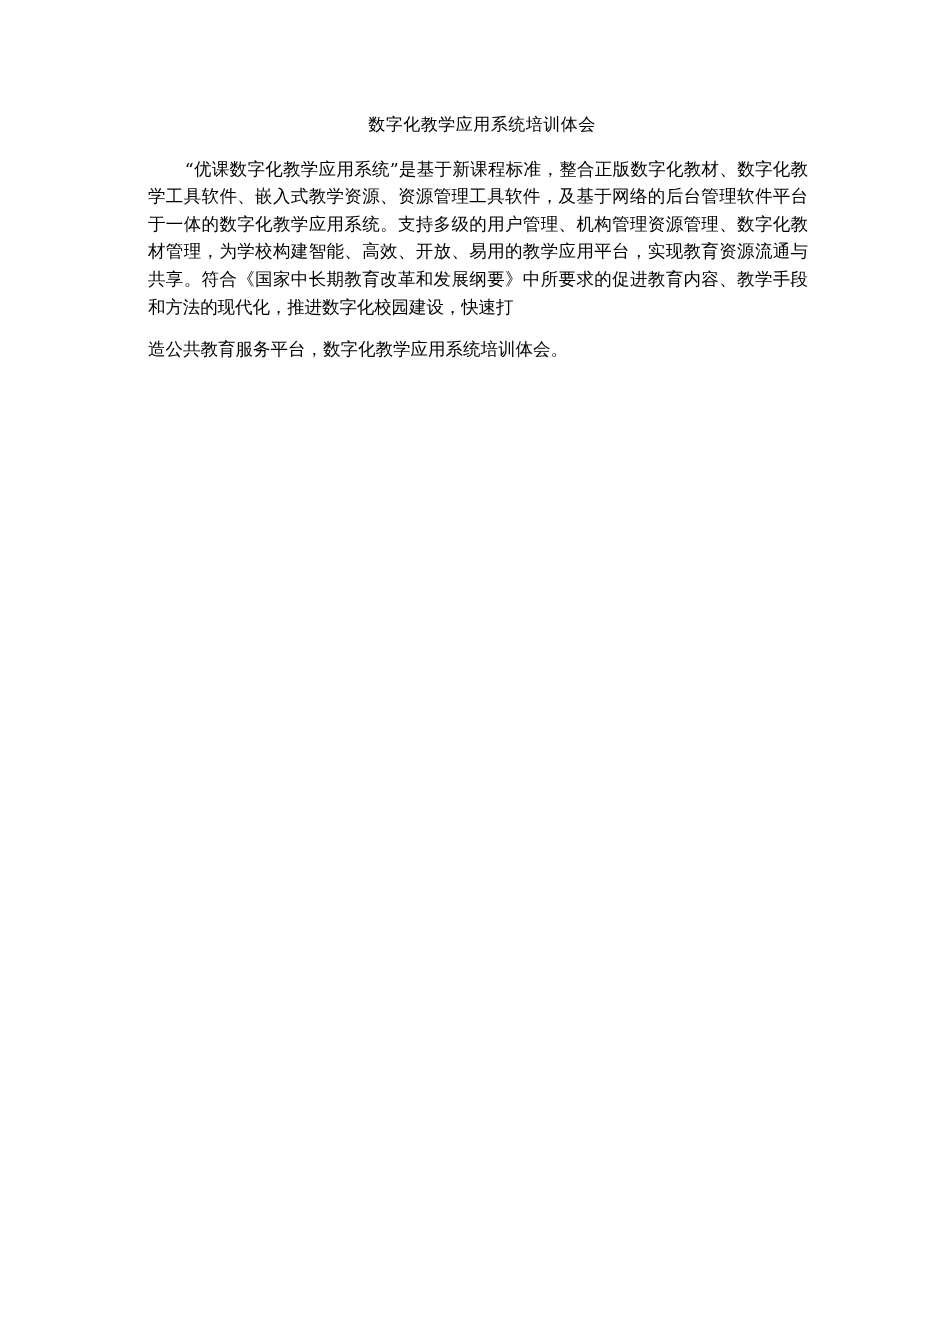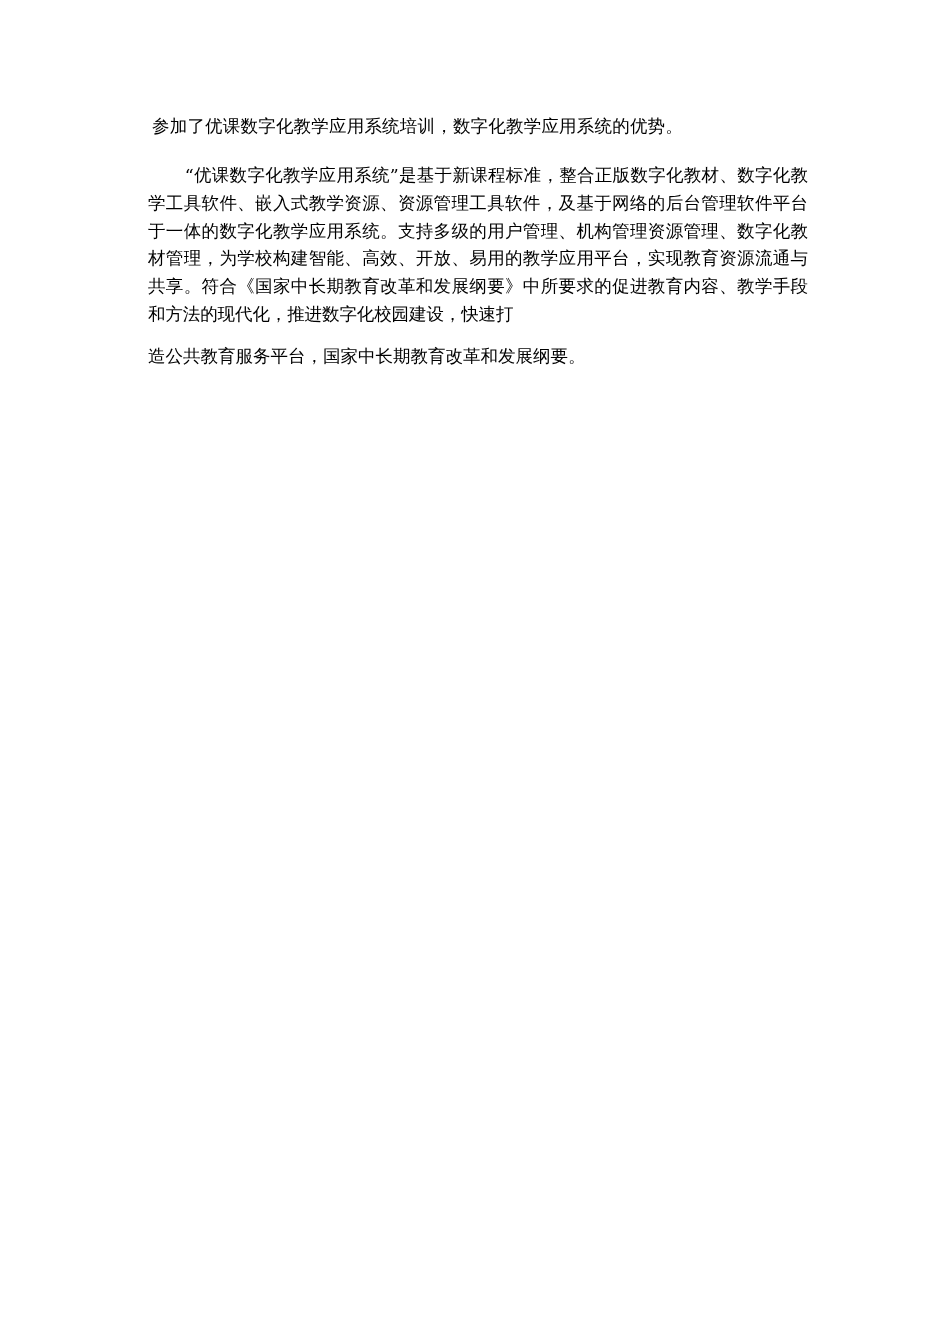--- a/index.html
+++ b/index.html
@@ -68,24 +68,24 @@
   .spacer-block {
     height: 8px;
   }
 </style>
 </head>
 <body>
 
 <div class="page">
   <div class="doc-body">
 
+    <h1 class="doc-title">数字化教学应用系统培训体会</h1>
 
-    <p class="para lead">参加了优课数字化教学应用系统培训，数字化教学应用系统的优势。</p>
 
     <p class="para indent block-tight">“优课数字化教学应用系统”是基于新课程标准，整合正版数字化教材、数字化教学工具软件、嵌入式教学资源、资源管理工具软件，及基于网络的后台管理软件平台于一体的数字化教学应用系统。支持多级的用户管理、机构管理资源管理、数字化教材管理，为学校构建智能、高效、开放、易用的教学应用平台，实现教育资源流通与共享。符合《国家中长期教育改革和发展纲要》中所要求的促进教育内容、教学手段和方法的现代化，推进数字化校园建设，快速打</p>
 
-    <p class="para last-line">造公共教育服务平台，国家中长期教育改革和发展纲要。</p>
+    <p class="para last-line">造公共教育服务平台，数字化教学应用系统培训体会。</p>
 
     <div class="spacer-block"></div>
 
 
   </div>
 </div>
 
 </body></html>

